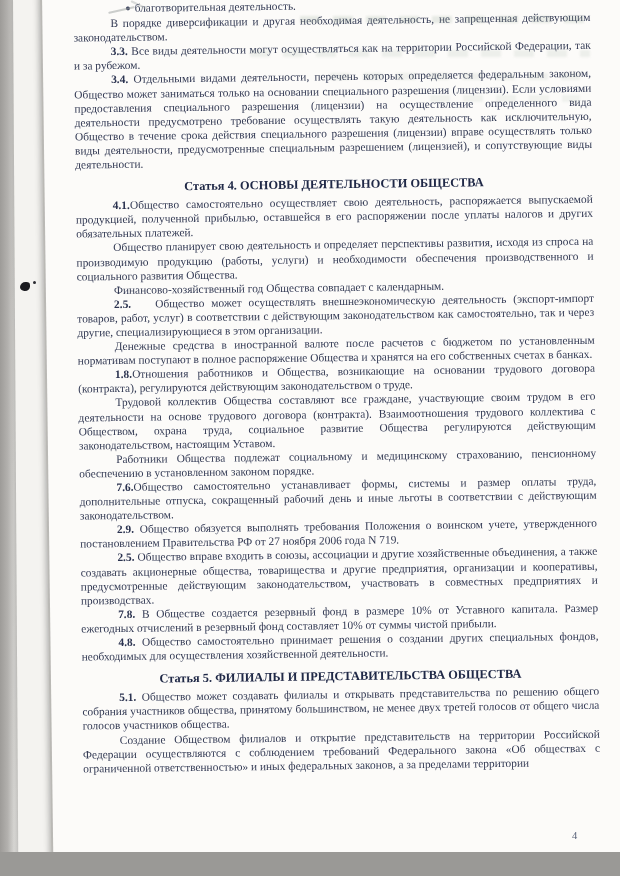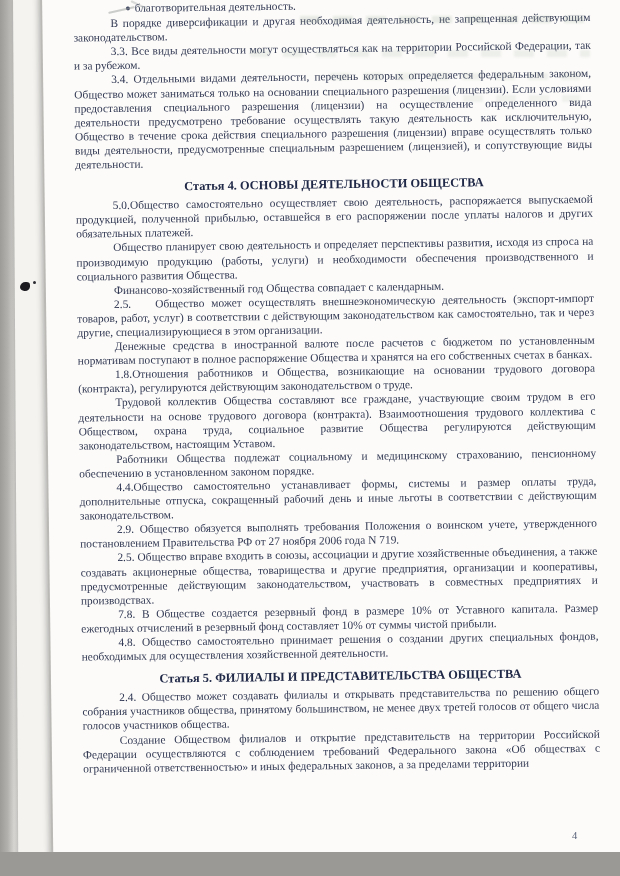--- a/index.html
+++ b/index.html
@@ -36,21 +36,21 @@
     color:#333a54;
     font-size:11.4px;line-height:14.1px;
   }
   .text-col p{margin:0;text-align:justify;text-indent:37px;}
   .text-col p.bullet{text-align:left;text-indent:52px;}
   .text-col .dot{font-size:9px;position:relative;top:-1px;margin-right:4px;color:#2a3150;}
   .text-col h3{
     margin:9px 0 3px 0;text-align:center;text-indent:0;
     font-size:12.4px;font-weight:bold;color:#202947;line-height:15px;
   }
-  .text-col b.num{font-weight:normal;color:#2b3350;margin-top:42px;}
+  .text-col b.num{font-weight:bold;color:#2b3350;margin-top:42px;}
   .text-col b.num.wide{margin-right:24px;}
   
   .ink-blot{
     position:absolute;left:20px;top:282px;width:10px;height:9px;
     background:#1a1a1f;border-radius:62% 40% 55% 48%;
   }
   .ink-dot{
     position:absolute;left:33px;top:281px;width:3px;height:3px;
     background:#2a2a30;border-radius:50%;
   }
@@ -86,35 +86,35 @@
   <div class="strip-left"></div>
   <div class="under-sheet"></div>
 
   <div class="paper">
     <div class="text-col" id="doc-body">
         <p class="bullet"><span class="dot">●</span>благотворительная деятельность.</p>
         <p class="body">В порядке диверсификации и другая необходимая деятельность, не запрещенная действующим законодательством.</p>
         <p class="body"><b class="num">3.3.</b> Все виды деятельности могут осуществляться как на территории Российской Федерации, так и за рубежом.</p>
         <p class="body"><b class="num">3.4.</b> Отдельными видами деятельности, перечень которых определяется федеральным законом, Общество может заниматься только на основании специального разрешения (лицензии). Если условиями предоставления специального разрешения (лицензии) на осуществление определенного вида деятельности предусмотрено требование осуществлять такую деятельность как исключительную, Общество в течение срока действия специального разрешения (лицензии) вправе осуществлять только виды деятельности, предусмотренные специальным разрешением (лицензией), и сопутствующие виды деятельности.</p>
         <h3>Статья 4. ОСНОВЫ ДЕЯТЕЛЬНОСТИ ОБЩЕСТВА</h3>
-        <p class="body"><b class="num">5.0.</b>Общество самостоятельно осуществляет свою деятельность, распоряжается выпускаемой продукцией, полученной прибылью, оставшейся в его распоряжении после уплаты налогов и других обязательных платежей.</p>
+        <p class="body"><b class="num">4.1.</b>Общество самостоятельно осуществляет свою деятельность, распоряжается выпускаемой продукцией, полученной прибылью, оставшейся в его распоряжении после уплаты налогов и других обязательных платежей.</p>
         <p class="body">Общество планирует свою деятельность и определяет перспективы развития, исходя из спроса на производимую продукцию (работы, услуги) и необходимости обеспечения производственного и социального развития Общества.</p>
         <p class="body">Финансово-хозяйственный год Общества совпадает с календарным.</p>
         <p class="body"><b class="num wide">2.5.</b>Общество может осуществлять внешнеэкономическую деятельность (экспорт-импорт товаров, работ, услуг) в соответствии с действующим законодательством как самостоятельно, так и через другие, специализирующиеся в этом организации.</p>
         <p class="body">Денежные средства в иностранной валюте после расчетов с бюджетом по установленным нормативам поступают в полное распоряжение Общества и хранятся на его собственных счетах в банках.</p>
         <p class="body"><b class="num">1.8.</b>Отношения работников и Общества, возникающие на основании трудового договора (контракта), регулируются действующим законодательством о труде.</p>
         <p class="body">Трудовой коллектив Общества составляют все граждане, участвующие своим трудом в его деятельности на основе трудового договора (контракта). Взаимоотношения трудового коллектива с Обществом, охрана труда, социальное развитие Общества регулируются действующим законодательством, настоящим Уставом.</p>
         <p class="body">Работники Общества подлежат социальному и медицинскому страхованию, пенсионному обеспечению в установленном законом порядке.</p>
-        <p class="body"><b class="num">4.4.</b>Общество самостоятельно устанавливает формы, системы и размер оплаты труда, дополнительные отпуска, сокращенный рабочий день и иные льготы в соответствии с действующим законодательством.</p>
+        <p class="body"><b class="num">7.6.</b>Общество самостоятельно устанавливает формы, системы и размер оплаты труда, дополнительные отпуска, сокращенный рабочий день и иные льготы в соответствии с действующим законодательством.</p>
         <p class="body"><b class="num">2.9.</b> Общество обязуется выполнять требования Положения о воинском учете, утвержденного постановлением Правительства РФ от 27 ноября 2006 года N 719.</p>
         <p class="body"><b class="num">2.5.</b> Общество вправе входить в союзы, ассоциации и другие хозяйственные объединения, а также создавать акционерные общества, товарищества и другие предприятия, организации и кооперативы, предусмотренные действующим законодательством, участвовать в совместных предприятиях и производствах.</p>
         <p class="body"><b class="num">7.8.</b> В Обществе создается резервный фонд в размере 10% от Уставного капитала. Размер ежегодных отчислений в резервный фонд составляет 10% от суммы чистой прибыли.</p>
         <p class="body"><b class="num">4.8.</b> Общество самостоятельно принимает решения о создании других специальных фондов, необходимых для осуществления хозяйственной деятельности.</p>
         <h3>Статья 5. ФИЛИАЛЫ И ПРЕДСТАВИТЕЛЬСТВА ОБЩЕСТВА</h3>
-        <p class="body"><b class="num">2.4.</b> Общество может создавать филиалы и открывать представительства по решению общего собрания участников общества, принятому большинством, не менее двух третей голосов от общего числа голосов участников общества.</p>
+        <p class="body"><b class="num">5.1.</b> Общество может создавать филиалы и открывать представительства по решению общего собрания участников общества, принятому большинством, не менее двух третей голосов от общего числа голосов участников общества.</p>
         <p class="body">Создание Обществом филиалов и открытие представительств на территории Российской Федерации осуществляются с соблюдением требований Федерального закона «Об обществах с ограниченной ответственностью» и иных федеральных законов, а за пределами территории</p>
       </div>
   </div>
 
   <div class="smudge-a"></div>
   <div class="smudge-b"></div>
   <div class="bleed b1"></div>
   <div class="bleed b2"></div>
   <div class="bleed b3"></div>
   <div class="bleed b4"></div>

